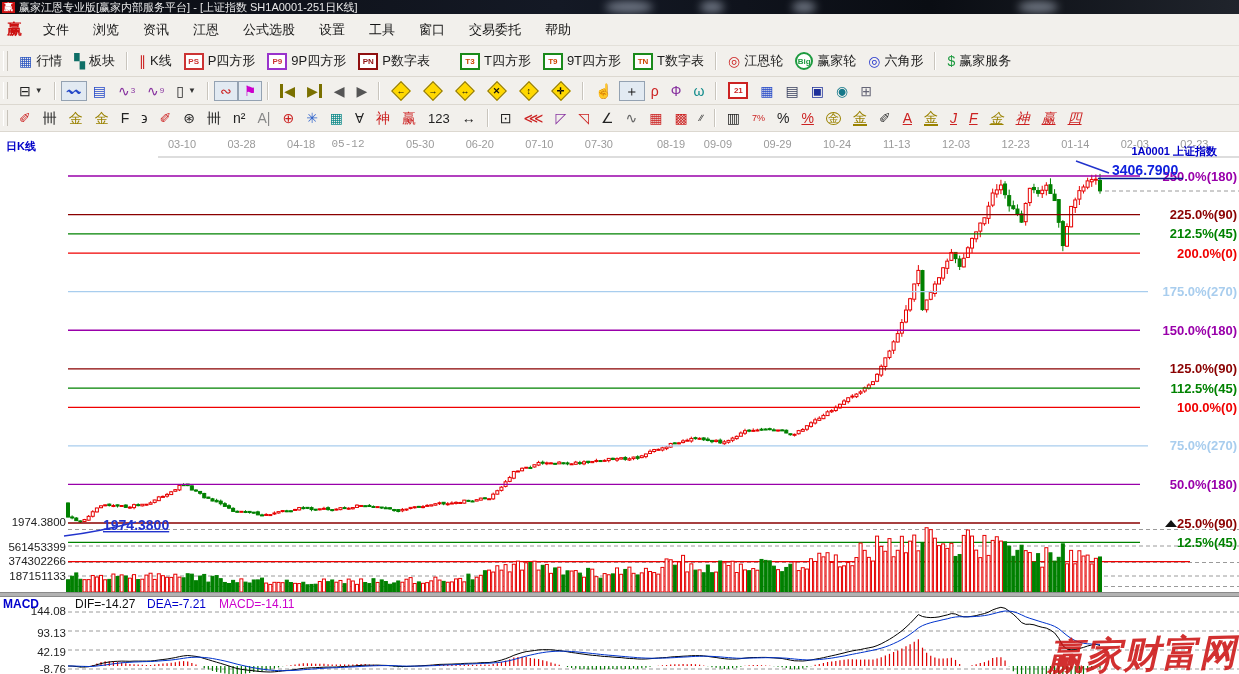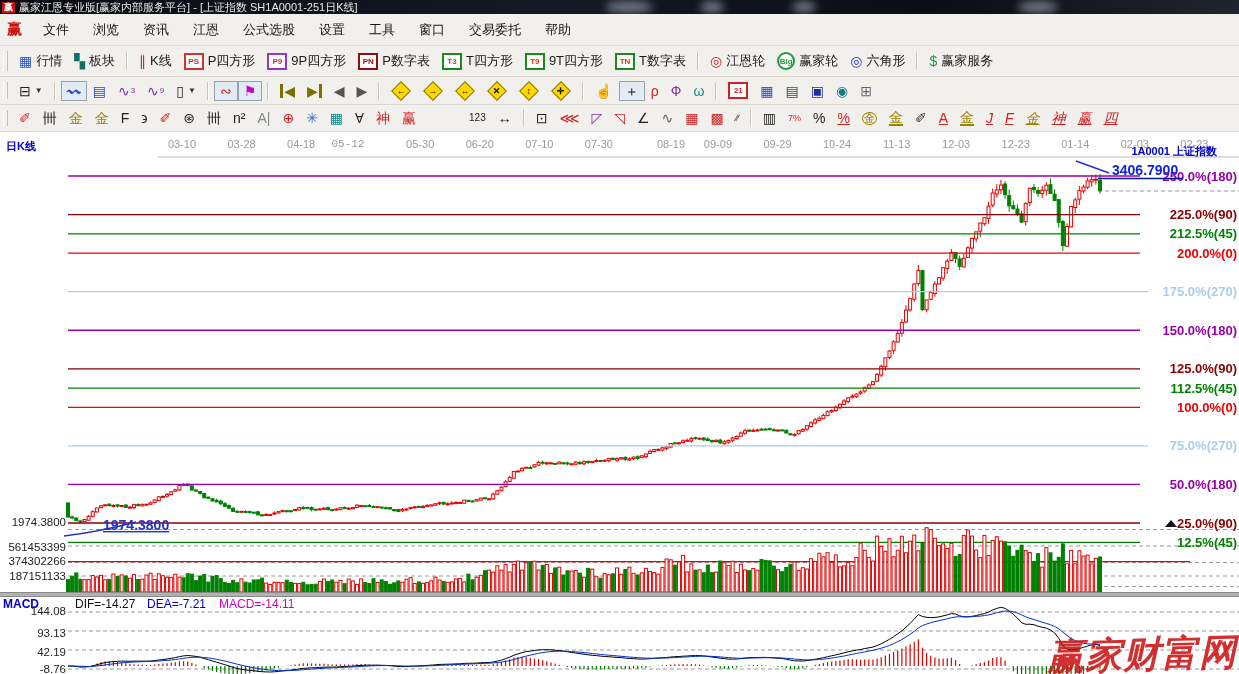--- a/index.html
+++ b/index.html
@@ -99,21 +99,21 @@
     </span>
     <span class="tbtn">
       <span class="iconbox" style="border-color: rgb(153, 51, 204); color: rgb(204, 51, 51);">P9</span>
       <span class="lbl">9P四方形</span>
     </span>
     <span class="tbtn">
       <span class="iconbox" style="border-color: rgb(144, 16, 16); color: rgb(144, 16, 16);">PN</span>
       <span class="lbl">P数字表</span>
     </span>
     <span class="tbtn">
-      <span class="iconbox" style="border-color: rgb(26, 138, 26); color: rgb(204, 68, 0);">T3</span>
+      <span class="iconbox" style="border-color: rgb(26, 138, 26); color: rgb(204, 68, 0); margin-left: 18px;">T3</span>
       <span class="lbl">T四方形</span>
     </span>
     <span class="tbtn">
       <span class="iconbox" style="border-color: rgb(26, 138, 26); color: rgb(204, 68, 0);">T9</span>
       <span class="lbl">9T四方形</span>
     </span>
     <span class="tbtn">
       <span class="iconbox" style="border-color: rgb(26, 138, 26); color: rgb(204, 68, 0);">TN</span>
       <span class="lbl">T数字表</span>
     </span>
@@ -295,21 +295,21 @@
     <span class="tbtn">
       <span class="glyph" style="color: rgb(34, 34, 34);">Ɐ</span>
     </span>
     <span class="tbtn">
       <span class="glyph" style="color: rgb(204, 34, 34);">神</span>
     </span>
     <span class="tbtn">
       <span class="glyph" style="color: rgb(204, 34, 34);">赢</span>
     </span>
     <span class="tbtn">
-      <span class="glyph" style="color: rgb(34, 34, 34); font-size: 10px; margin-left: 41px;">123</span>
+      <span class="glyph" style="color: rgb(34, 34, 34); font-size: 13px;">123</span>
     </span>
     <span class="tbtn">
       <span class="glyph" style="color: rgb(34, 34, 34);">↔</span>
     </span>
     <span class="tbdiv"></span>
     <span class="tbtn">
       <span class="glyph" style="color: rgb(34, 34, 34);">⊡</span>
     </span>
     <span class="tbtn">
       <span class="glyph" style="color: rgb(204, 34, 34);">⋘</span>

